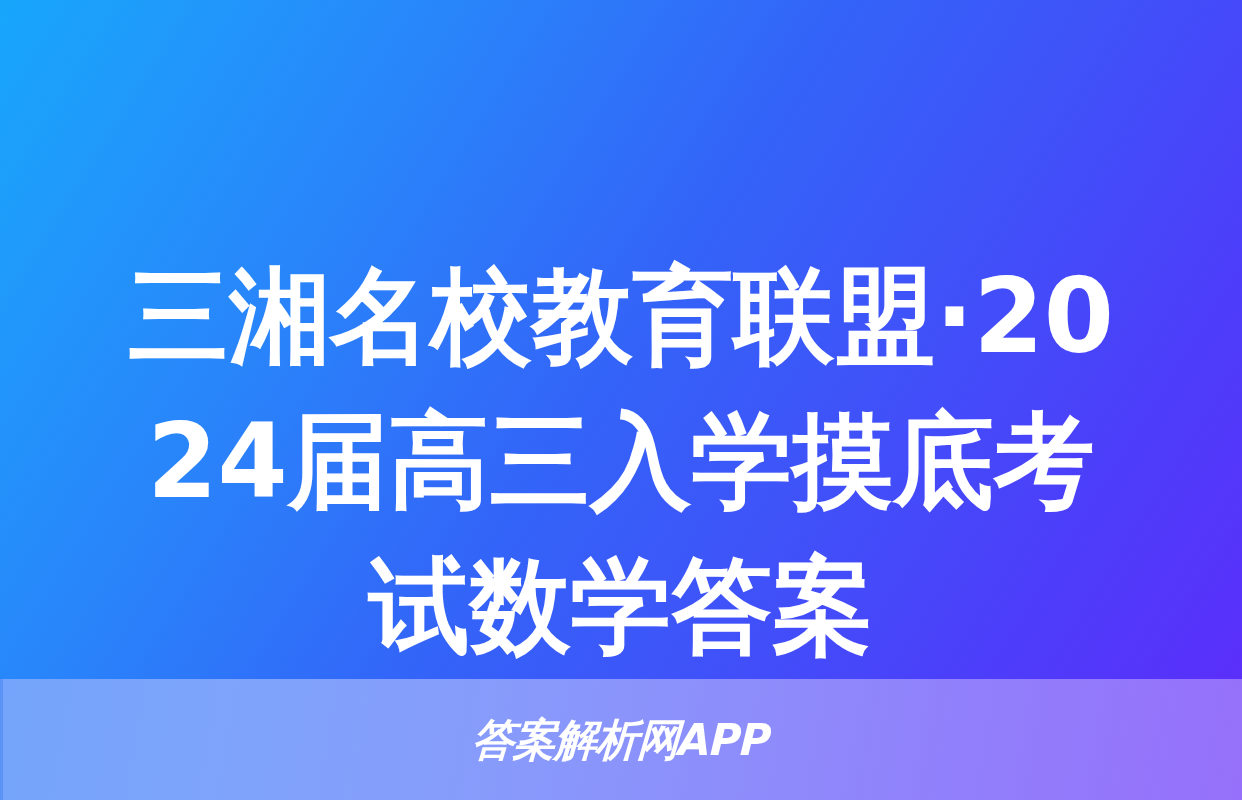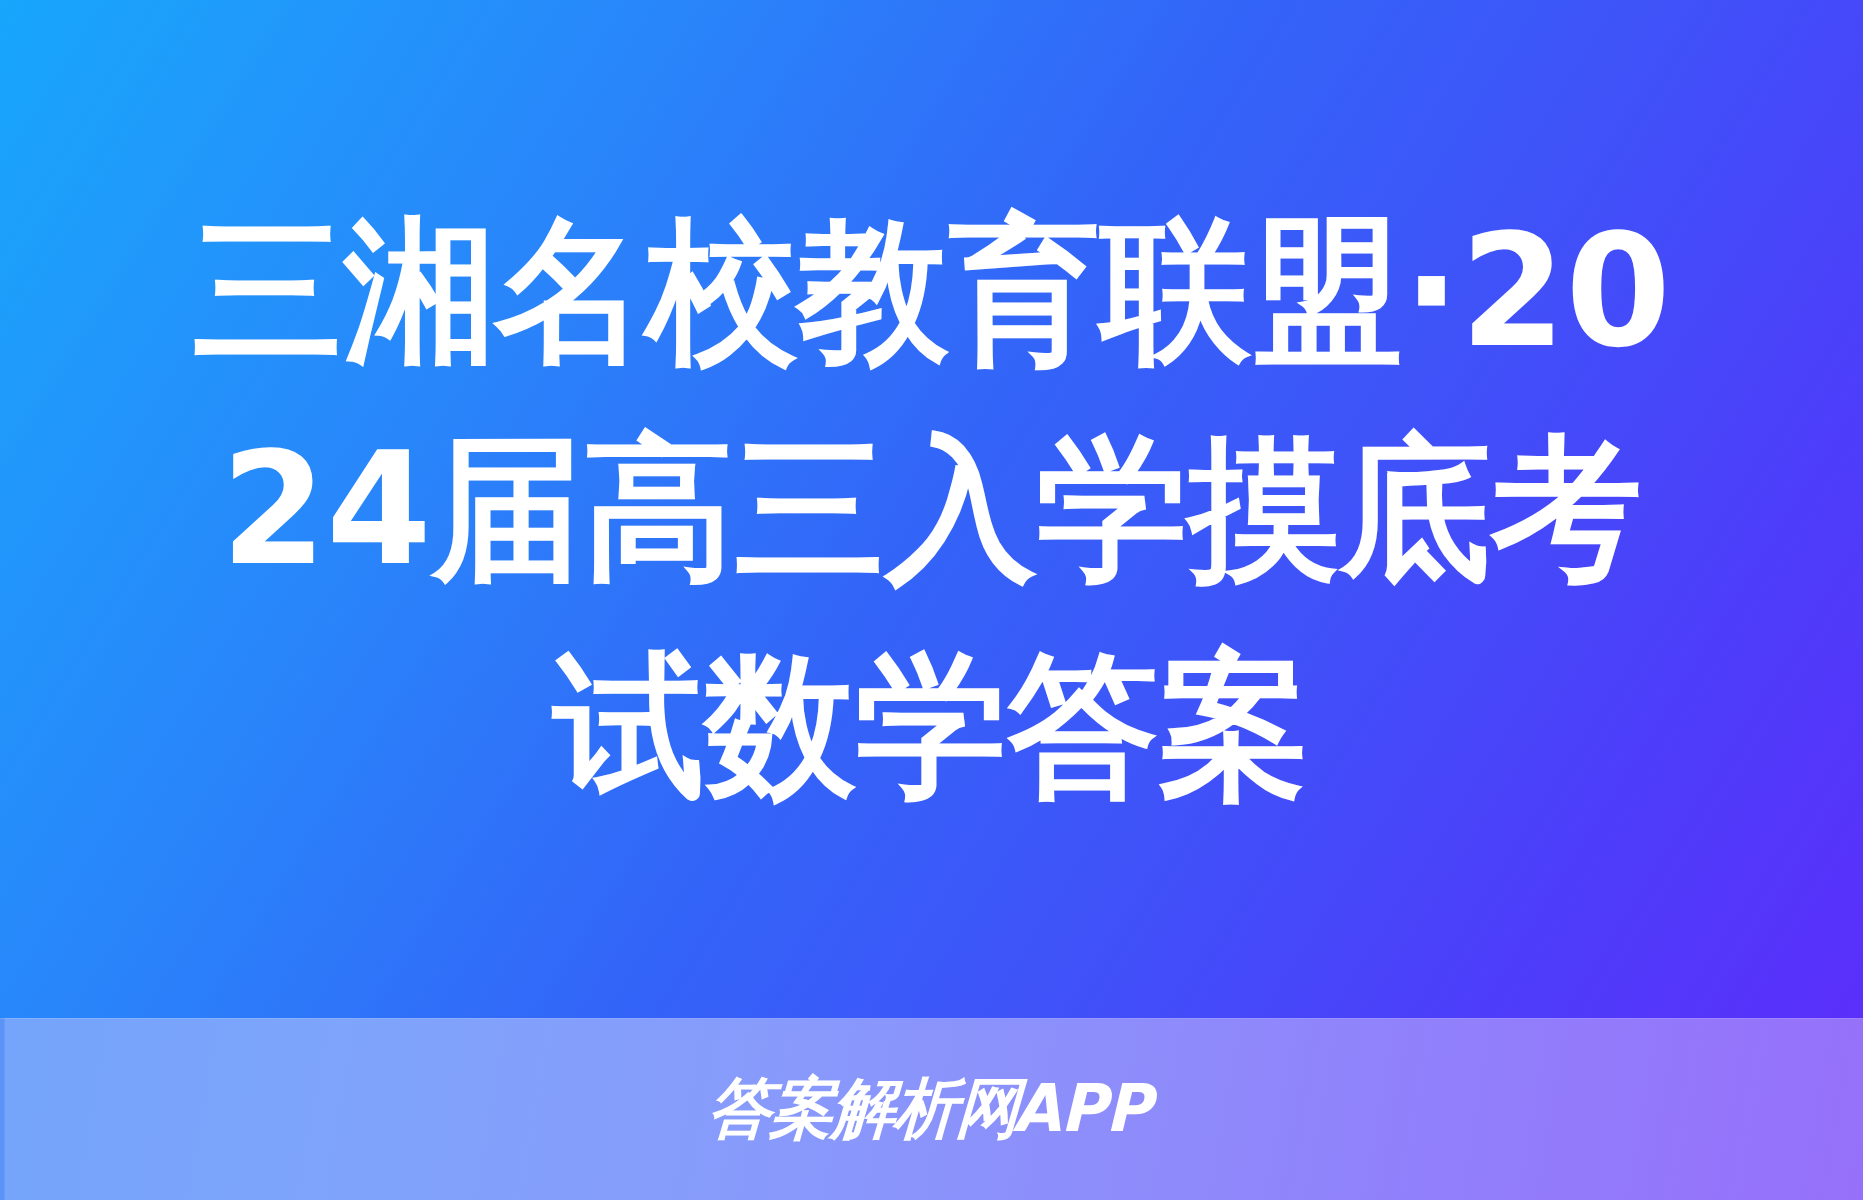--- a/index.html
+++ b/index.html
@@ -29,21 +29,21 @@
     height: 679px;
     background-image: linear-gradient(122deg,
         #17a6fc 0%,
         #1f9bfb 10%,
         #2a82fa 30%,
         #3364f8 50%,
         #4051f9 68%,
         #4b40fa 82%,
         #5a2ffa 100%);
     display: flex;
-    align-items: center;
+    align-items: flex-end;
     justify-content: center;
   }
 
   .hero-title {
     width: 1070px;
     margin: 0;
     padding: 0;
     color: #ffffff;
     font-family: "DejaVu Sans", "Liberation Sans", sans-serif;
     font-size: 104px;

